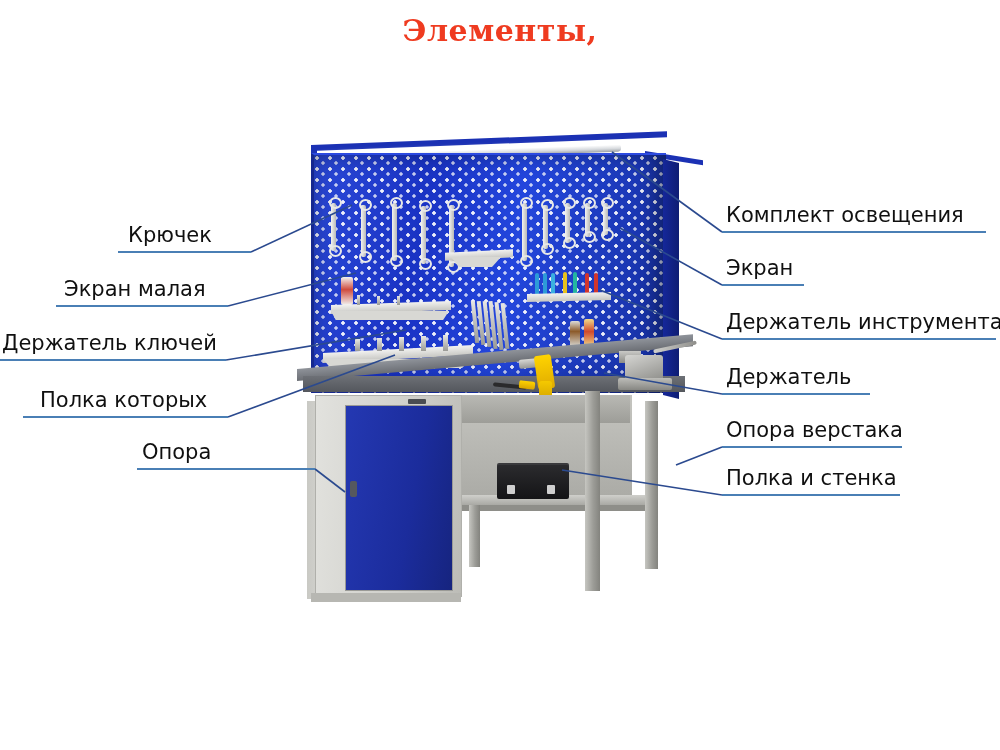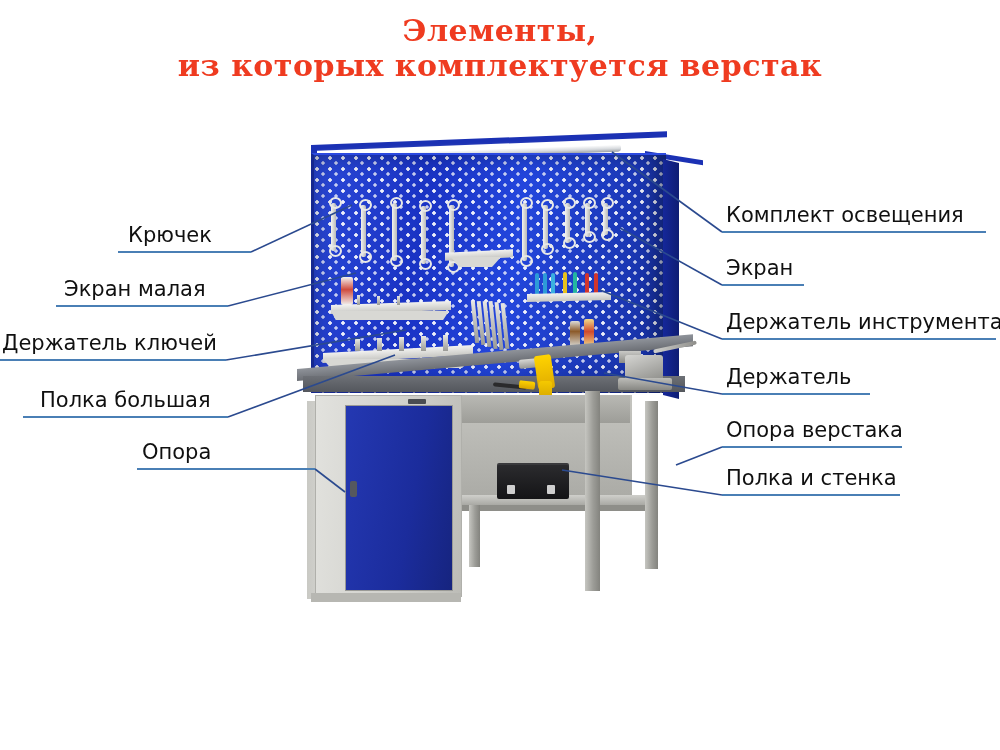--- a/index.html
+++ b/index.html
@@ -123,21 +123,20 @@
   .plier{position:absolute;width:4px;border-radius:2px;}
   .sockets{position:absolute;width:3px;background:linear-gradient(180deg,#e6e6e3,#9a9a96);}
 </style>
 </head>
 <body>
 
 <div id="stage">
 
   <div class="title">
     <div class="l1">Элементы,</div>
-    <div class="l2">из которых комплектуется верстак</div>
   </div>
 
   <div id="bench">
 
     <div class="lamp-arm" style="left:18px;top:14px;width:6px;height:26px;"></div>
     <div class="lamp-arm" style="left:18px;top:12px;width:356px;height:6px;transform:skewY(-2.2deg);transform-origin:left top;"></div>
     <div class="lamp-arm" style="left:352px;top:18px;width:58px;height:5px;transform:skewY(9deg);transform-origin:left top;"></div>
     <div class="lamp-arm" style="left:366px;top:20px;width:5px;height:22px;"></div>
     <div class="lamp-tube" style="left:28px;top:22px;width:300px;transform:skewY(-2deg);transform-origin:left top;"></div>
 
@@ -244,21 +243,21 @@
       <line x1="722" y1="495" x2="562" y2="470" stroke="#2b4a8f" stroke-width="1.6"></line>
     </svg>
 
   <div id="labels-left">
       <div class="label" style="left: 128px; top: 223px;">Крючек</div>
       <div class="ul" style="left: 118px; top: 251px; width: 133px; background: rgb(74, 127, 181);"></div>
       <div class="label" style="left: 64px; top: 277px;">Экран малая</div>
       <div class="ul" style="left: 56px; top: 305px; width: 172px; background: rgb(74, 127, 181);"></div>
       <div class="label" style="left: 2px; top: 331px;">Держатель ключей</div>
       <div class="ul" style="left: 0px; top: 359px; width: 226px; background: rgb(74, 127, 181);"></div>
-      <div class="label" style="left: 40px; top: 388px;">Полка большая</div>
+      <div class="label" style="left: 40px; top: 388px;">Полка которых</div>
       <div class="ul" style="left: 23px; top: 416px; width: 205px; background: rgb(74, 127, 181);"></div>
       <div class="label" style="left: 142px; top: 440px;">Опора</div>
       <div class="ul" style="left: 137px; top: 468px; width: 178px; background: rgb(74, 127, 181);"></div>
     </div>
   <div id="labels-right">
       <div class="label" style="left: 726px; top: 203px; text-align: center;">Комплект освещения</div>
       <div class="ul" style="left: 722px; top: 231px; width: 264px; background: rgb(74, 127, 181);"></div>
       <div class="label" style="left: 726px; top: 256px;">Экран</div>
       <div class="ul" style="left: 722px; top: 284px; width: 82px; background: rgb(74, 127, 181);"></div>
       <div class="label" style="left: 726px; top: 310px;">Держатель инструмента</div>

